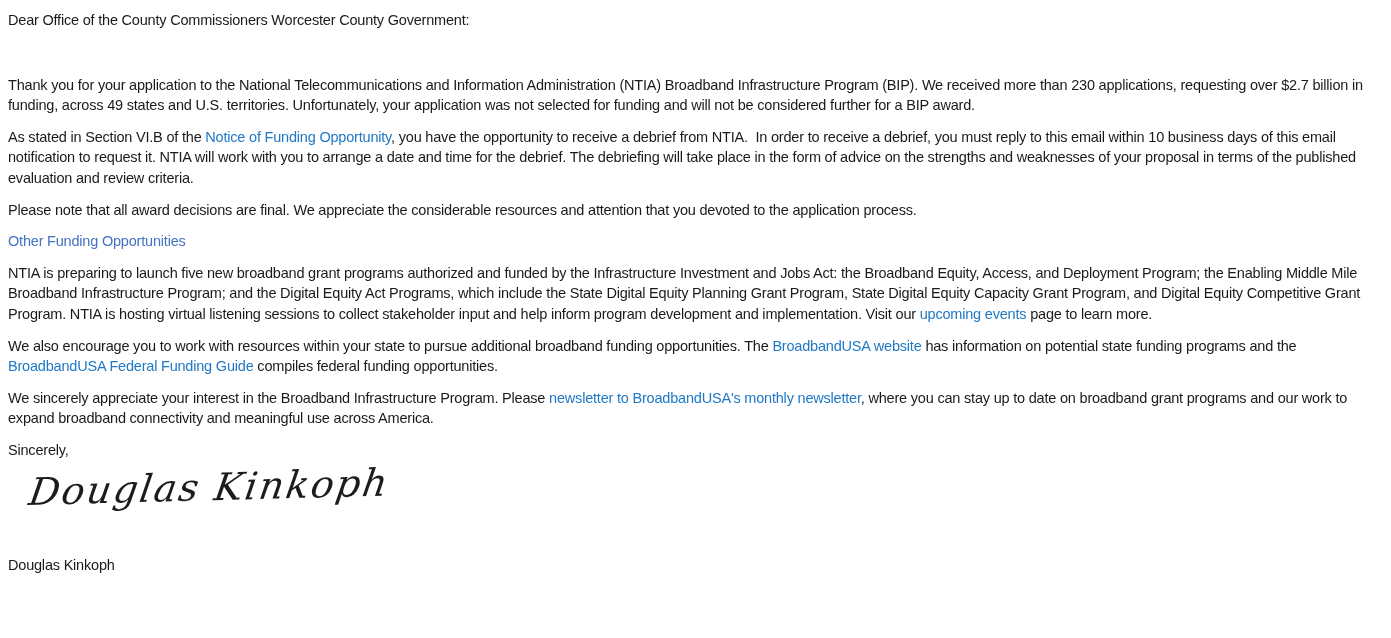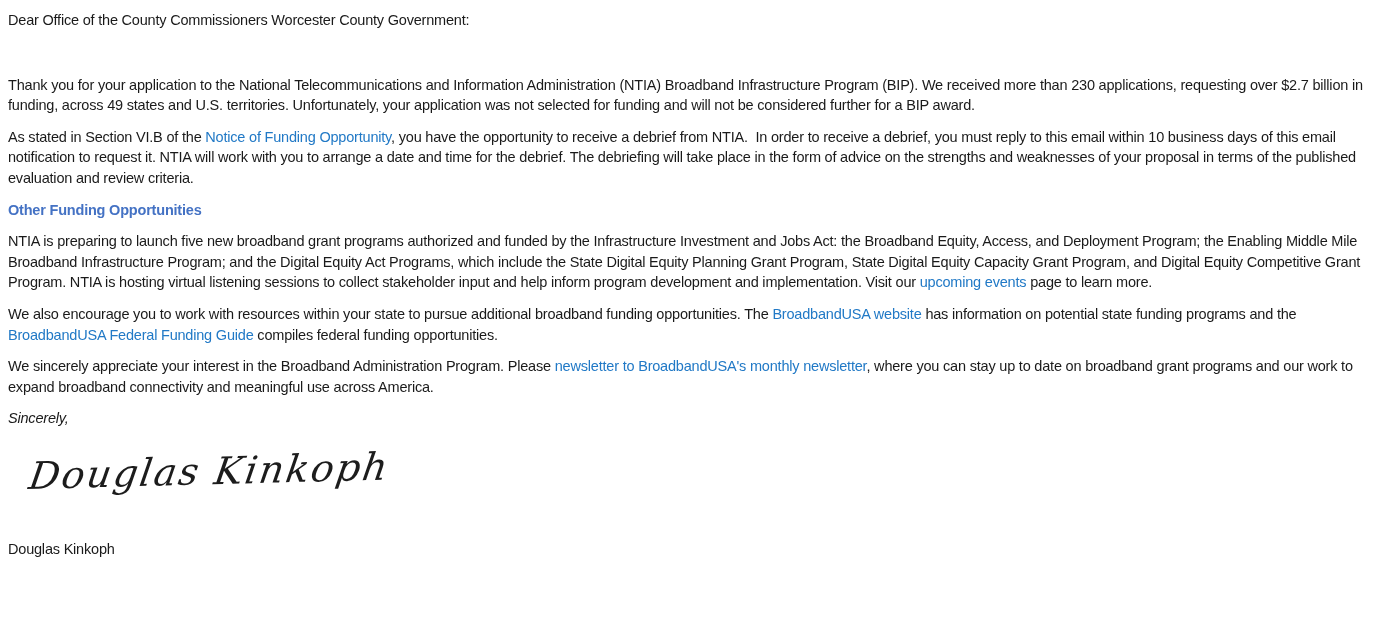--- a/index.html
+++ b/index.html
@@ -21,24 +21,24 @@
     line-height: 20.6px;
     overflow: hidden;
   }
   #letter {
     padding: 10px 9px 0 8px;
   }
   .block { margin: 0 0 11px 0; white-space: pre-wrap; }
   .salutation { margin-bottom: 44px; }
   .heading {
     color: var(--heading);
-    font-weight: 700;
+    font-weight: 400;
     margin-bottom: 11px;
   }
-  .closing { margin-bottom: 24px; font-style: italic; }
+  .closing { margin-bottom: 8px; }
   a.hyperlink {
     color: var(--link);
     cursor: pointer;
   }
   .signature-script {
     font-family: "DejaVu Serif", serif;
     font-style: italic;
     font-size: 38px;
     line-height: 46px;
     color: #1c1c1c;
@@ -50,20 +50,21 @@
   }
   .signature-name { margin-bottom: 0; }
 </style>
 </head>
 <body>
 
 <div id="letter">
     <div class="block salutation"><span>Dear Office of the County Commissioners Worcester County Government:</span></div>
     <div class="block paragraph"><span>Thank you for your application to the National Telecommunications and Information Administration (NTIA) Broadband Infrastructure Program (BIP). We received more than 230 applications, requesting over $2.7 billion in funding, across 49 states and U.S. territories. Unfortunately, your application was not selected for funding and will not be considered further for a BIP award.</span></div>
     <div class="block paragraph"><span>As stated in Section VI.B of the </span><a class="hyperlink">Notice of Funding Opportunity</a><span>, you have the opportunity to receive a debrief from NTIA.  In order to receive a debrief, you must reply to this email within 10 business days of this email notification to request it. NTIA will work with you to arrange a date and time for the debrief. The debriefing will take place in the form of advice on the strengths and weaknesses of your proposal in terms of the published evaluation and review criteria.</span></div>
+    <div class="block paragraph"><span>Please note that all award decisions are final. We appreciate the considerable resources and attention that you devoted to the application process.</span></div>
     <div class="block heading"><span>Other Funding Opportunities</span></div>
     <div class="block paragraph"><span>NTIA is preparing to launch five new broadband grant programs authorized and funded by the Infrastructure Investment and Jobs Act: the Broadband Equity, Access, and Deployment Program; the Enabling Middle Mile Broadband Infrastructure Program; and the Digital Equity Act Programs, which include the State Digital Equity Planning Grant Program, State Digital Equity Capacity Grant Program, and Digital Equity Competitive Grant Program. NTIA is hosting virtual listening sessions to collect stakeholder input and help inform program development and implementation. Visit our </span><a class="hyperlink">upcoming events</a><span> page to learn more.</span></div>
     <div class="block paragraph"><span>We also encourage you to work with resources within your state to pursue additional broadband funding opportunities. The </span><a class="hyperlink">BroadbandUSA website</a><span> has information on potential state funding programs and the </span><a class="hyperlink">BroadbandUSA Federal Funding Guide</a><span> compiles federal funding opportunities.</span></div>
-    <div class="block paragraph"><span>We sincerely appreciate your interest in the Broadband Administration Program. Please </span><a class="hyperlink">newsletter to BroadbandUSA's monthly newsletter</a><span>, where you can stay up to date on broadband grant programs and our work to expand broadband connectivity and meaningful use across America.</span></div>
+    <div class="block paragraph"><span>We sincerely appreciate your interest in the Broadband Infrastructure Program. Please </span><a class="hyperlink">newsletter to BroadbandUSA's monthly newsletter</a><span>, where you can stay up to date on broadband grant programs and our work to expand broadband connectivity and meaningful use across America.</span></div>
     <div class="block closing"><span>Sincerely,</span></div>
     <div class="block signature-script"><span>Douglas Kinkoph</span></div>
     <div class="block signature-name"><span>Douglas Kinkoph</span></div>
   </div>
 
 </body></html>

